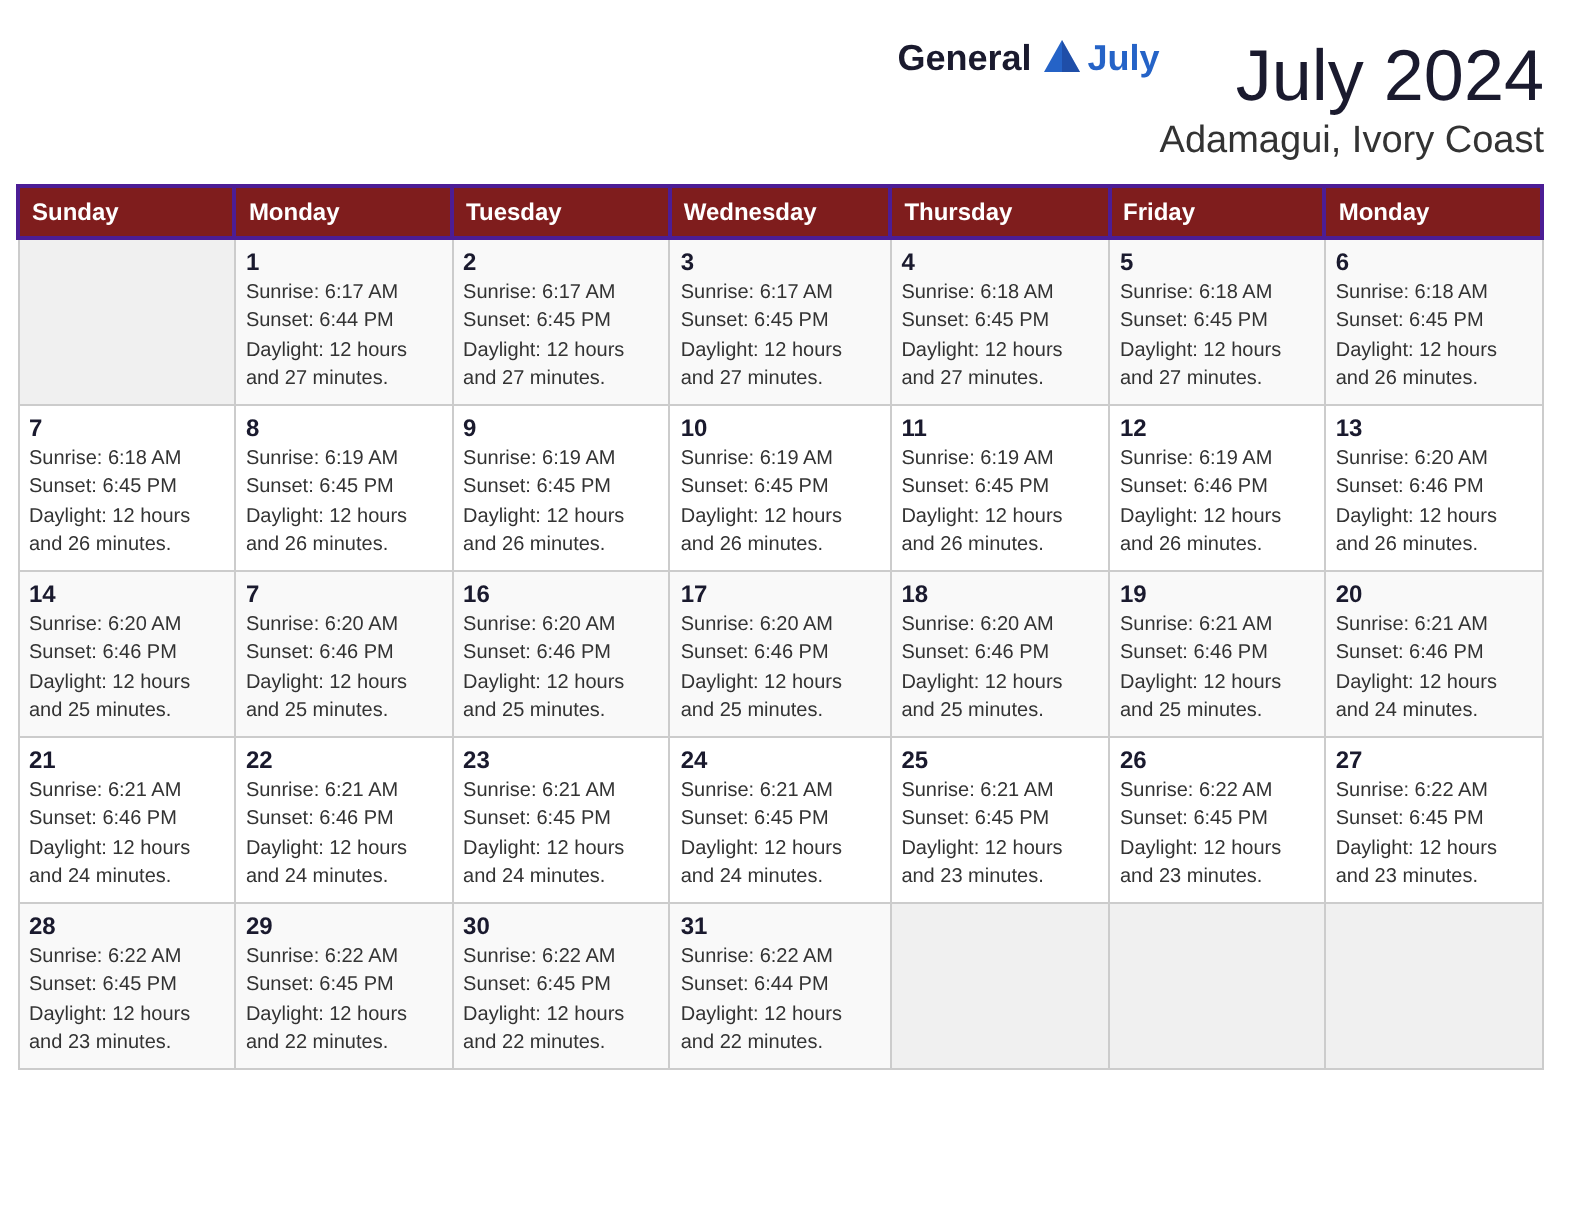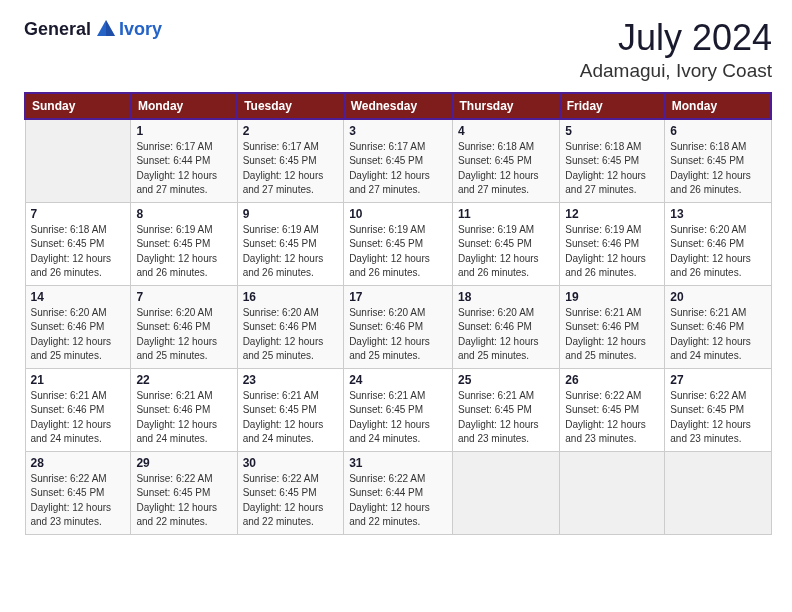--- a/index.html
+++ b/index.html
@@ -6,23 +6,24 @@
     body {
       font-family: Arial, sans-serif;
       background: #fff;
       width: 792px;
       height: 612px;
       overflow: hidden;
     }
     .page {
       width: 792px;
       height: 536px;
-      padding: 18px 20px 12px 24px;
+      padding: 18px 20px 12px 8px;
       display: flex;
       flex-direction: column;
+      align-items: flex-end;
     }
     .header {
       display: flex;
       justify-content: space-between;
       align-items: flex-start;
       margin-bottom: 10px;
     }
     .logo {
       display: flex;
       flex-direction: column;
@@ -108,21 +109,21 @@
 
 <div class="page">
   <div class="header">
     <div class="logo">
       <div class="logo-text">
         <span class="logo-general">General</span>
         <svg class="logo-icon" viewBox="0 0 22 22" xmlns="http://www.w3.org/2000/svg">
           <polygon points="11,2 20,18 2,18" fill="#2563c7"></polygon>
           <polygon points="11,2 20,18 11,18" fill="#1a3a8a" opacity="0.5"></polygon>
         </svg>
-        <span class="logo-blue">Ivory</span>
+        <span class="logo-blue">July</span>
       </div>
     </div>
     <div class="title-block">
       <div class="month-year">July 2024</div>
       <div class="location">Adamagui, Ivory Coast</div>
     </div>
   </div>
 
   <table class="calendar">
     <thead>

